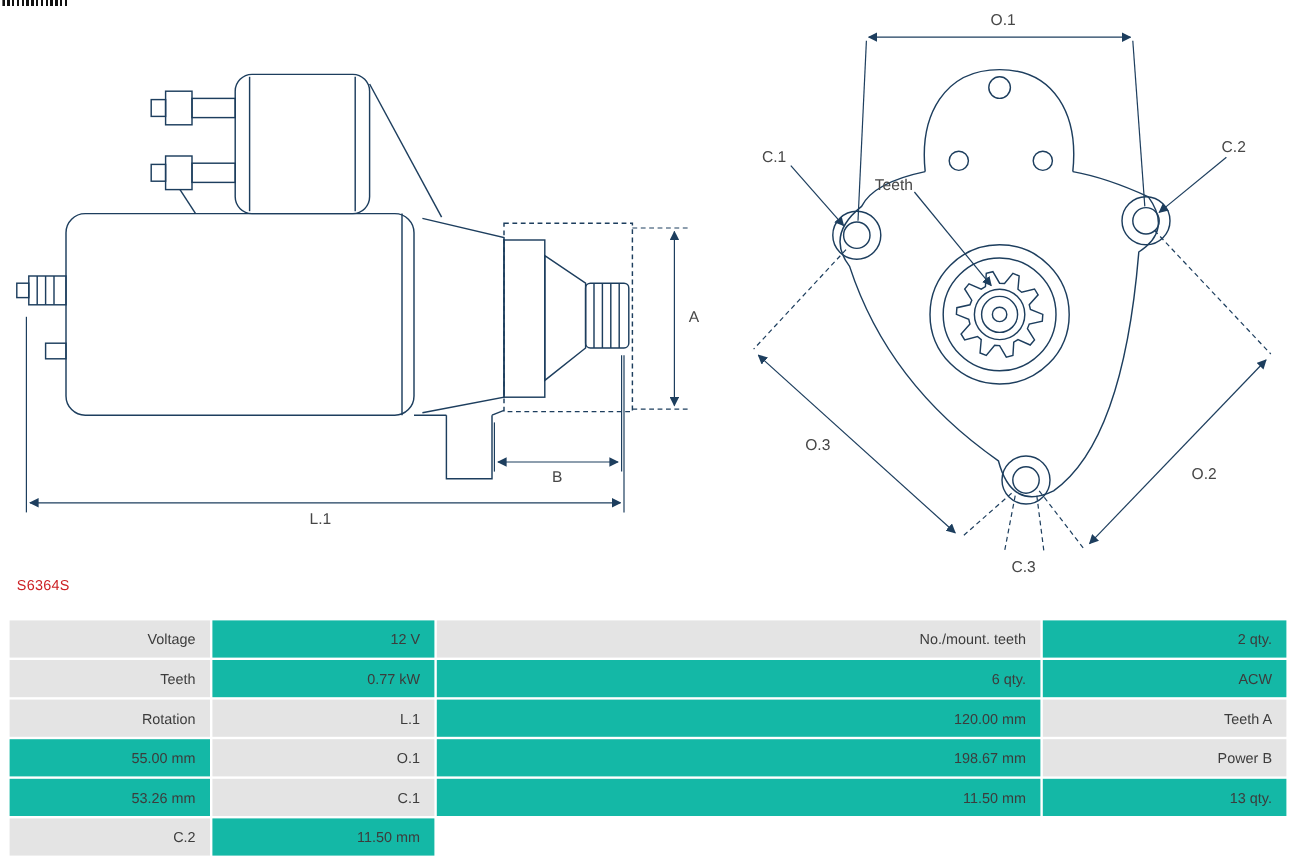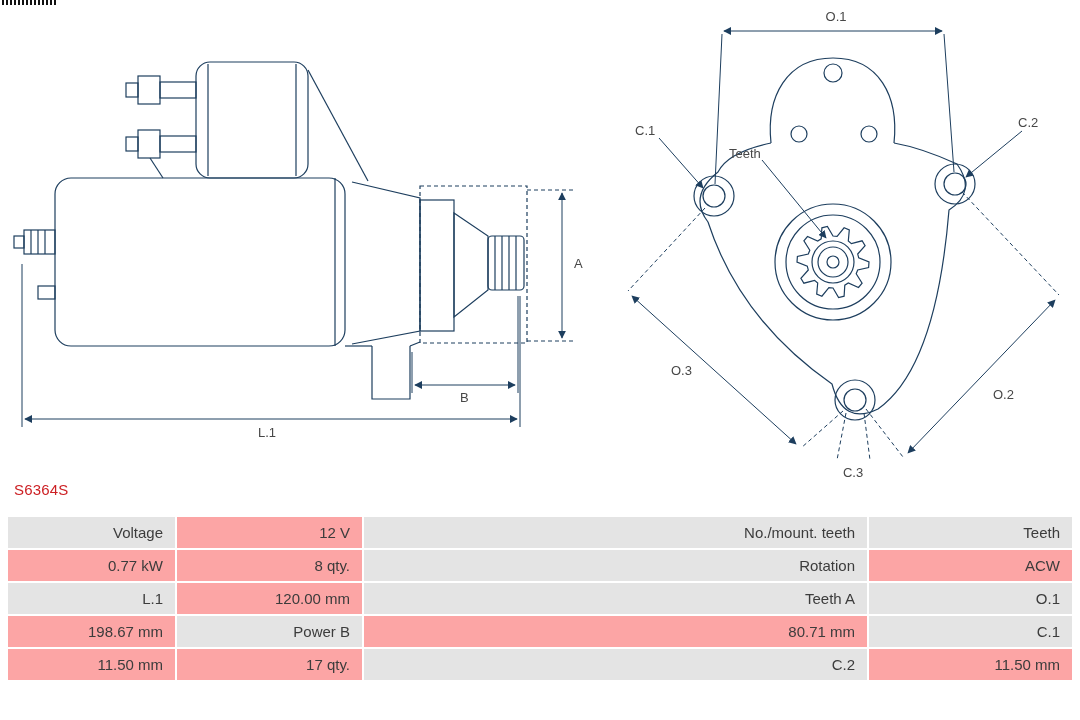--- a/index.html
+++ b/index.html
@@ -11,31 +11,31 @@
     position:absolute;top:0;left:2px;width:56px;height:5px;
     background:repeating-linear-gradient(90deg,#111 0 2px,#fff 2px 4px);
   }
   svg.drawing{position:absolute;top:0;left:0;}
   svg.drawing text{
     font-family:"Liberation Sans", sans-serif;
     font-size:13px;fill:#474747;stroke:none;
   }
   .part-number{
     position:absolute;top:481px;left:14px;
-    font-size:15px;color:#cc1f23;letter-spacing:.2px;
+    font-size:12px;color:#cc1f23;letter-spacing:.2px;
   }
   .spec-table{
     position:absolute;top:517px;left:8px;width:1064px;
     display:grid;grid-template-columns:167px 185px 503px 203px;
     grid-auto-rows:31px;gap:2px;
-    font-size:15px;color:#3c3c3c;background:#ffffff;
+    font-size:12px;color:#3c3c3c;background:#ffffff;
   }
   .cell{display:flex;align-items:center;justify-content:flex-end;padding-right:12px;}
   .cell.label{background:#e4e4e4;}
-  .cell.value{background:#fca5a5;}
+  .cell.value{background:#14b8a6;}
 </style>
 </head>
 <body>
 
 <div class="barcode"></div>
 
 <svg class="drawing" width="1080" height="480" viewBox="0 0 1080 480">
   <defs>
     <marker id="arr" viewBox="0 0 10 10" refX="9" refY="5" markerWidth="8" markerHeight="8" orient="auto-start-reverse">
       <path d="M0,0 L10,5 L0,10 z" fill="#1d3e5e"></path>
@@ -149,35 +149,37 @@
   <text x="671" y="375">O.3</text>
   <text x="993" y="399">O.2</text>
 </svg>
 
 <div class="part-number">S6364S</div>
 
 <div class="spec-table">
   <div class="cell label">Voltage</div>
   <div class="cell value">12 V</div>
   <div class="cell label">No./mount. teeth</div>
+  <div class="cell value">2 qty.</div>
 
   <div class="cell label">Teeth</div>
   <div class="cell value">0.77 kW</div>
-  <div class="cell value">8 qty.</div>
+  <div class="cell value">6 qty.</div>
 
+  <div class="cell value">ACW</div>
   <div class="cell label">Rotation</div>
-  <div class="cell value">ACW</div>
   <div class="cell label">L.1</div>
   <div class="cell value">120.00 mm</div>
 
   <div class="cell label">Teeth A</div>
+  <div class="cell value">55.00 mm</div>
   <div class="cell label">O.1</div>
   <div class="cell value">198.67 mm</div>
 
   <div class="cell label">Power B</div>
-  <div class="cell value">80.71 mm</div>
+  <div class="cell value">53.26 mm</div>
   <div class="cell label">C.1</div>
   <div class="cell value">11.50 mm</div>
 
-  <div class="cell value">17 qty.</div>
+  <div class="cell value">13 qty.</div>
   <div class="cell label">C.2</div>
   <div class="cell value">11.50 mm</div>
 </div>
 
 </body></html>

